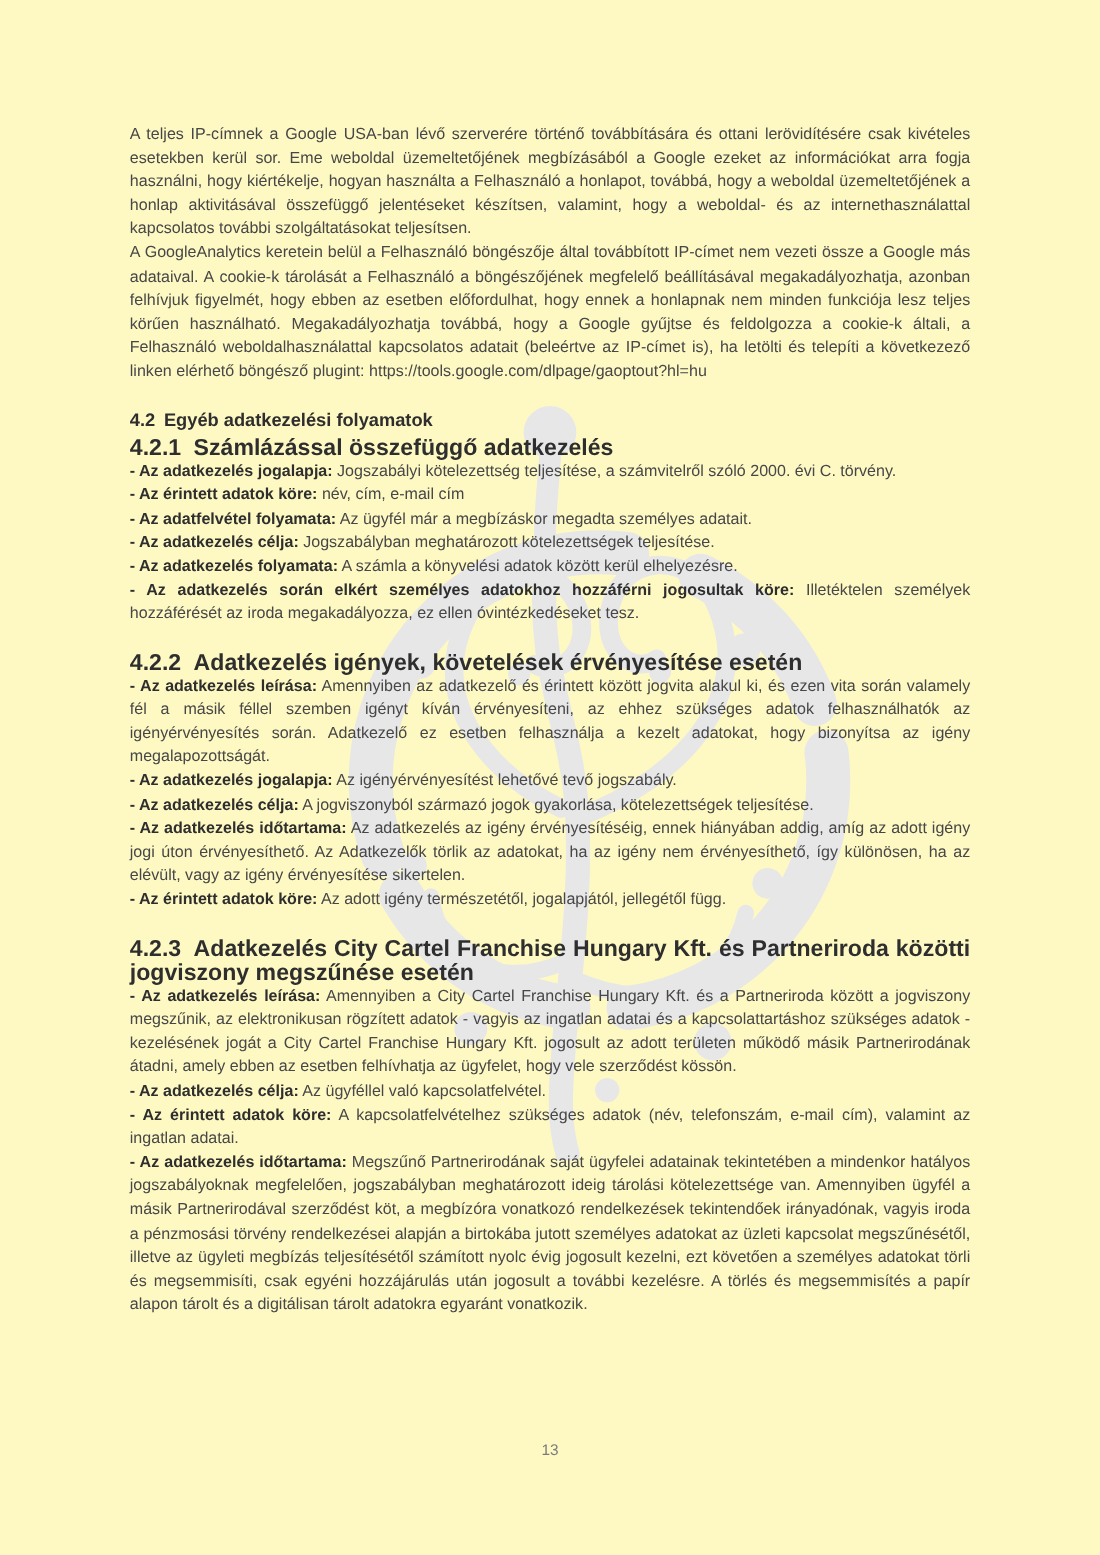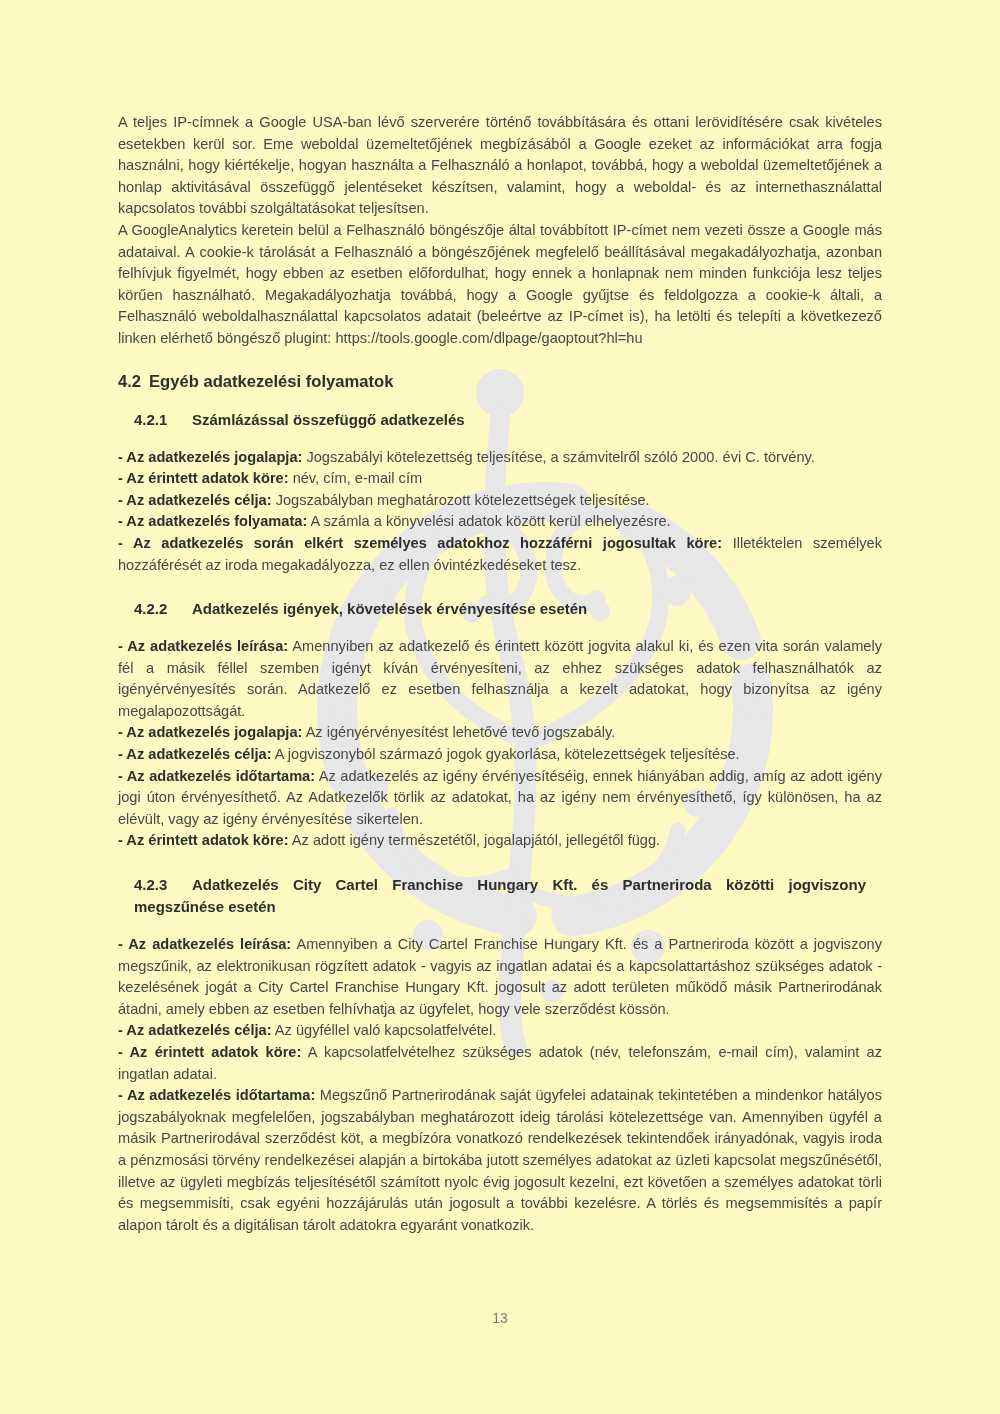--- a/index.html
+++ b/index.html
@@ -40,23 +40,23 @@
   .content b, .content h2, .content h3 { color: #2e2e2e; }
   h2.sec-heading {
     font-size: 16.6px;
     line-height: 22px;
     margin: 21px 0 4px 0;
     font-weight: bold;
     text-align: left;
   }
   h2.sec-heading .num { display: inline-block; width: 31px; }
   h3.subsec-heading {
-    font-size: 15px;
+    font-size: 21px;
     line-height: 22px;
-    margin: 16px;
+    margin: 0;
     font-weight: bold;
     text-align: justify;
   }
   h3.subsec-heading .num { display: inline-block; width: 58px; }
   .subsection { margin-top: 22px; }
   .subsection:first-of-type { margin-top: 0; }
   .item .lbl { font-weight: bold; }
   .plain-link { color: inherit; text-decoration: none; }
   .page-number {
     position: absolute;
@@ -116,20 +116,22 @@
       <a class="plain-link" href="#">https://tools.google.com/dlpage/gaoptout?hl=hu</a></p>
 
     <h2 class="sec-heading"><span class="num">4.2</span><span>Egyéb adatkezelési folyamatok</span></h2>
 
     <div class="subsection">
       <h3 class="subsec-heading"><span class="num">4.2.1</span><span>Számlázással összefüggő adatkezelés</span></h3>
       <p class="item"><b class="lbl">- Az adatkezelés jogalapja:</b>
         <span>Jogszabályi kötelezettség teljesítése, a számvitelről szóló 2000. évi C. törvény.</span></p>
       <p class="item"><b class="lbl">- Az érintett adatok köre:</b>
         <span>név, cím, e-mail cím</span></p>
+      <p class="item"><b class="lbl">- Az adatfelvétel folyamata:</b>
+        <span>Az ügyfél már a megbízáskor megadta személyes adatait.</span></p>
       <p class="item"><b class="lbl">- Az adatkezelés célja:</b>
         <span>Jogszabályban meghatározott kötelezettségek teljesítése.</span></p>
       <p class="item"><b class="lbl">- Az adatkezelés folyamata:</b>
         <span>A számla a könyvelési adatok között kerül elhelyezésre.</span></p>
       <p class="item"><b class="lbl">- Az adatkezelés során elkért személyes adatokhoz hozzáférni jogosultak köre:</b>
         <span>Illetéktelen személyek hozzáférését az iroda megakadályozza, ez ellen óvintézkedéseket tesz.</span></p>
     </div>
 
     <div class="subsection">
       <h3 class="subsec-heading"><span class="num">4.2.2</span><span>Adatkezelés igények, követelések érvényesítése esetén</span></h3>

